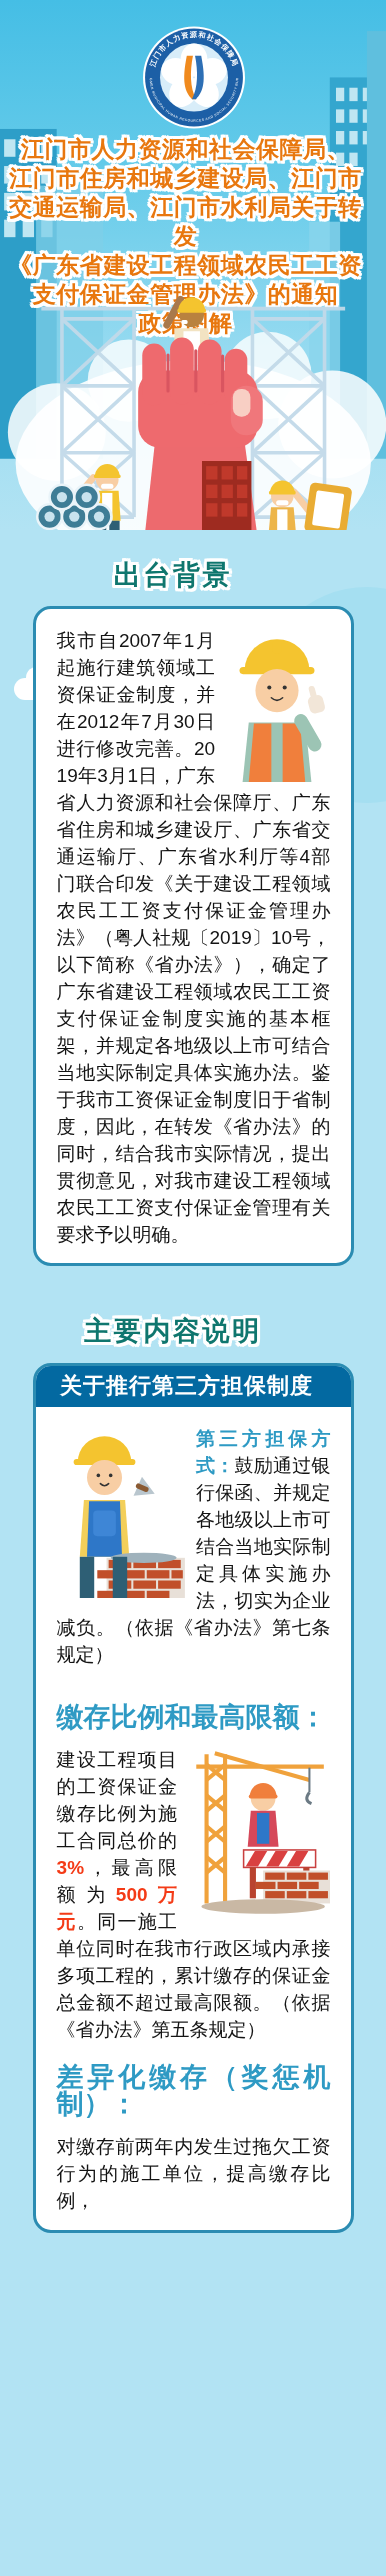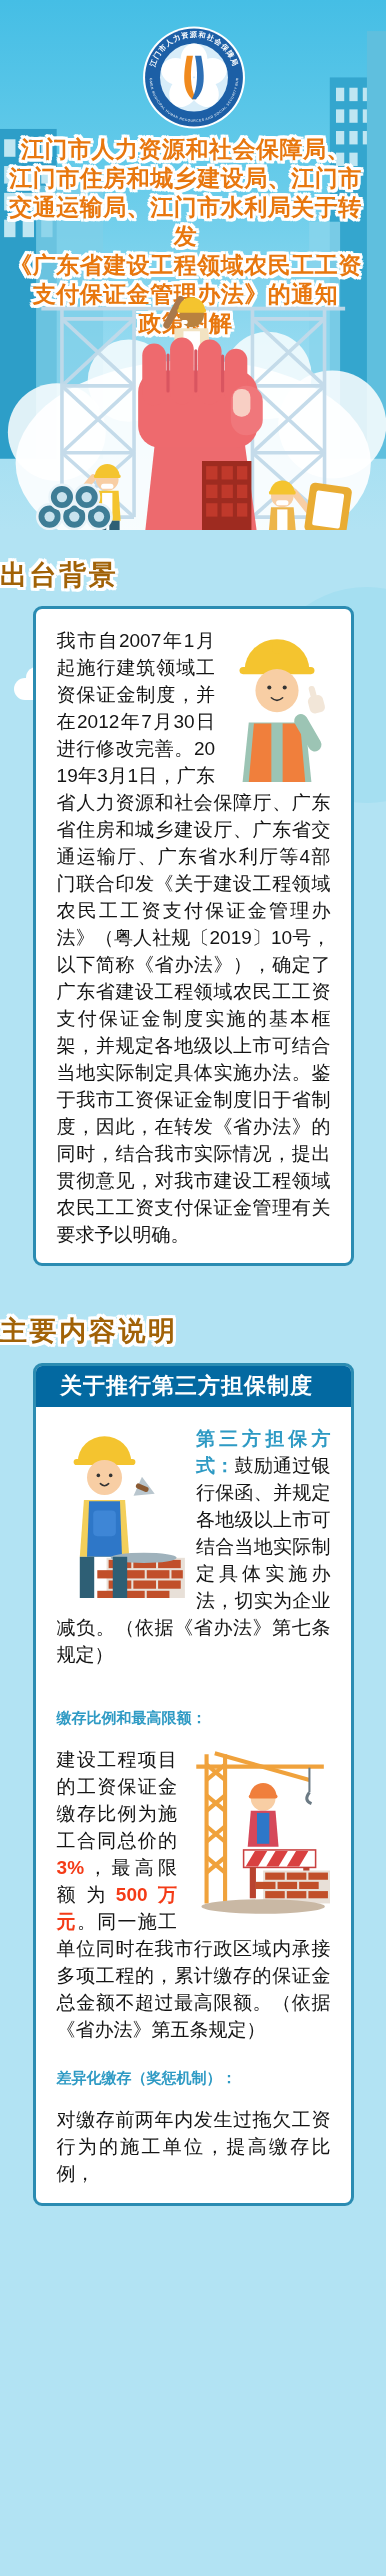--- a/index.html
+++ b/index.html
@@ -13,36 +13,36 @@
   .logo-wrap{position:absolute;top:26px;left:50%;transform:translateX(-50%);}
   .hero-title{position:absolute;top:135px;left:0;width:371px;text-align:center;
     font-size:23px;line-height:29px;font-weight:bold;color:#E8770E;letter-spacing:0.5px;}
   .outline-white{text-shadow:
     -2.6px -2.6px 0 #fff,2.6px -2.6px 0 #fff,-2.6px 2.6px 0 #fff,2.6px 2.6px 0 #fff,
     -3.1px 0 0 #fff,3.1px 0 0 #fff,0 -3.1px 0 #fff,0 3.1px 0 #fff,
     -1.5px -3.1px 0 #fff,1.5px 3.1px 0 #fff,-3.1px 1.5px 0 #fff,3.1px -1.5px 0 #fff;}
   .hero-art{position:absolute;bottom:0;left:0;}
 
   
-  .sec-header{display:block;width:346px;text-align:left;font-size:27px;font-weight:bold;
-    color:#a16207;letter-spacing:2.6px;}
+  .sec-header{display:block;width:346px;text-align:center;font-size:27px;font-weight:bold;
+    color:#0f766e;letter-spacing:2.6px;}
   .sec-header.first{margin-top:27px;}
   .sec-header.second{margin-top:47px;}
 
   
   .card{position:relative;width:315px;margin:13.4px auto 0;background:#fff;
-    border:3.1px solid #2B8CB2;border-radius:9px;overflow:hidden;z-index:2;}
+    border:3.1px solid #2B8CB2;border-radius:18px;overflow:hidden;z-index:2;}
   .card-pad{padding:17.5px 20.6px 15.5px 20.6px;}
   .body-text{font-size:19px;line-height:27px;color:#141414;text-align:justify;word-break:break-all;}
   .body-text p{margin:0 0 17.5px 0;}
   .body-text p:last-child{margin-bottom:0;}
   .band{display:block;background:#0369a1;color:#fff;font-size:22px;font-weight:bold;
     padding:5.7px 10.3px 5.7px 24px;letter-spacing:1px;}
   .lead-blue{color:#2E9AC4;font-weight:bold;}
-  .subhead{font-size:15px;font-weight:bold;color:#2E9AC4;margin:3.1px 0 15.5px 0;}
+  .subhead{font-size:27px;font-weight:bold;color:#2E9AC4;margin:3.1px 0 15.5px 0;}
   .hl-red{color:#F43B17;font-weight:bold;}
   .float-r{float:right;margin:3.1px 0 5.2px 9.3px;}
   .float-l{float:left;margin:3.1px 11.3px 5.2px 0;}
   .clearfix::after{content:"";display:block;clear:both;}
 
   
   .blob{position:absolute;border-radius:50%;background:#A5DFF1;z-index:0;}
   .dash{position:absolute;height:7.2px;border-radius:3.6px;background:#8ED8EF;z-index:1;}
   .dash.dark{background:#6FBFD8;}
   .cloud{position:absolute;background:#fff;border-radius:20.6px;z-index:1;}

